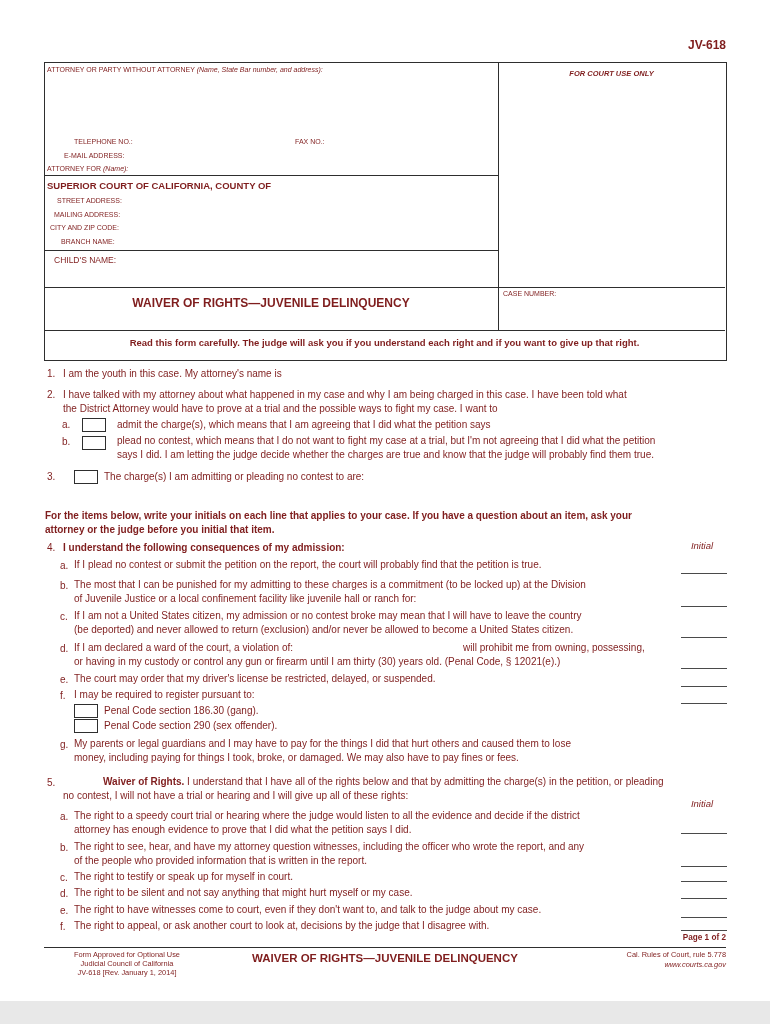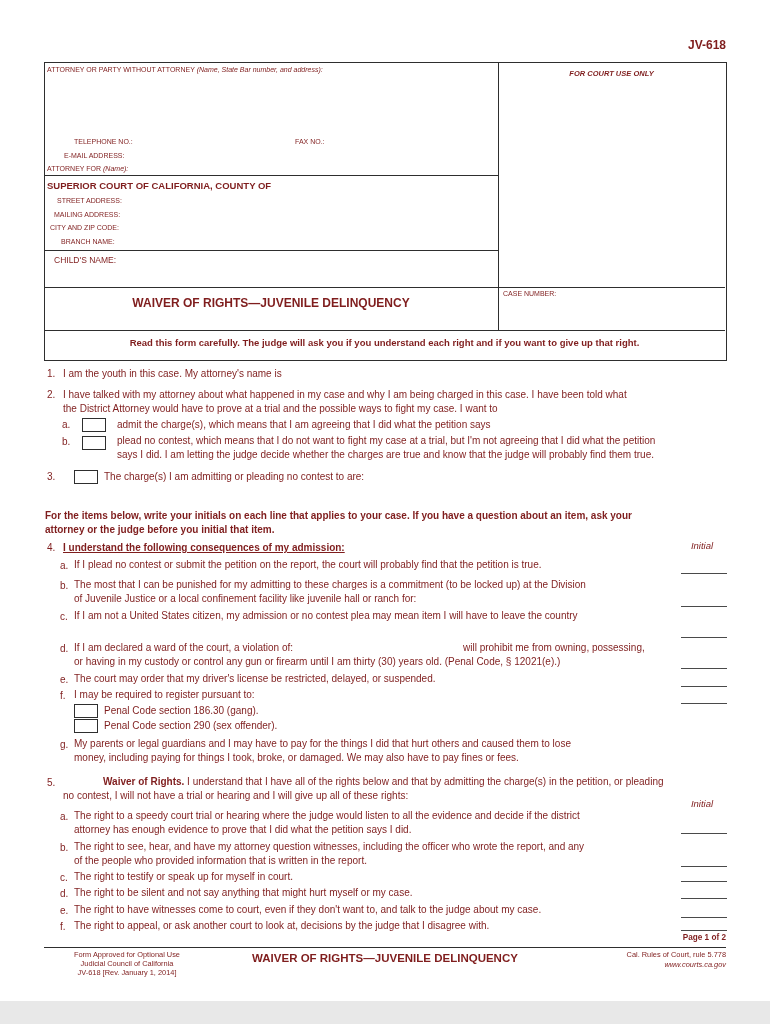--- a/index.html
+++ b/index.html
@@ -77,32 +77,33 @@
   <div class="a f10" style="left:117px;top:449px;">says I did. I am letting the judge decide whether the charges are true and know that the judge will probably find them true.</div>
 
   <div class="a f10" style="left:47px;top:471px;">3.</div>
   <div class="cb" style="left:74px;top:470px;"></div>
   <div class="a f10" style="left:104px;top:471px;">The charge(s) I am admitting or pleading no contest to are:</div>
 
   <div class="a b f10" style="left:45px;top:510px;">For the items below, write your initials on each line that applies to your case. If you have a question about an item, ask your</div>
   <div class="a b f10" style="left:45px;top:524px;">attorney or the judge before you initial that item.</div>
 
   <div class="a f10" style="left:47px;top:542px;">4.</div>
-  <div class="a b f10" style="left:63px;top:542px;text-decoration:underline;">I understand the following consequences of my admission:</div>
+  <div class="a b f10" style="left:63px;top:542px;">I understand the following consequences of my admission:</div>
   <div class="a i f95 ctr" style="left:676px;top:541px;width:52px;">Initial</div>
 
   <div class="a f10" style="left:60px;top:560px;">a.</div>
   <div class="a f10" style="left:74px;top:559px;">If I plead no contest or submit the petition on the report, the court will probably find that the petition is true.</div>
 
   <div class="a f10" style="left:60px;top:580px;">b.</div>
   <div class="a f10" style="left:74px;top:593px;">of Juvenile Justice or a local confinement facility like juvenile hall or ranch for:</div>
   <div class="a f10" style="left:74px;top:579px;">The most that I can be punished for my admitting to these charges is a commitment (to be locked up) at the Division</div>
 
   <div class="a f10" style="left:60px;top:611px;">c.</div>
-  <div class="a f10" style="left:74px;top:610px;">If I am not a United States citizen, my admission or no contest plea may mean item I will have to leave the country</div>
+  <div class="a f10" style="left:74px;top:610px;">If I am not a United States citizen, my admission or no contest broke may mean that I will have to leave the country</div>
+  <div class="a f10" style="left:74px;top:624px;">(be deported) and never allowed to return (exclusion) and/or never be allowed to become a United States citizen.</div>
 
   <div class="a f10" style="left:60px;top:643px;">d.</div>
   <div class="a f10" style="left:74px;top:642px;">If I am declared a ward of the court, a violation of:</div>
   <div class="a f10" style="left:463px;top:642px;">will prohibit me from owning, possessing,</div>
   <div class="a f10" style="left:74px;top:656px;">or having in my custody or control any gun or firearm until I am thirty (30) years old. (Penal Code, § 12021(e).)</div>
 
   <div class="a f10" style="left:60px;top:674px;">e.</div>
   <div class="a f10" style="left:74px;top:673px;">The court may order that my driver's license be restricted, delayed, or suspended.</div>
 
   <div class="a f10" style="left:60px;top:690px;">f.</div>

